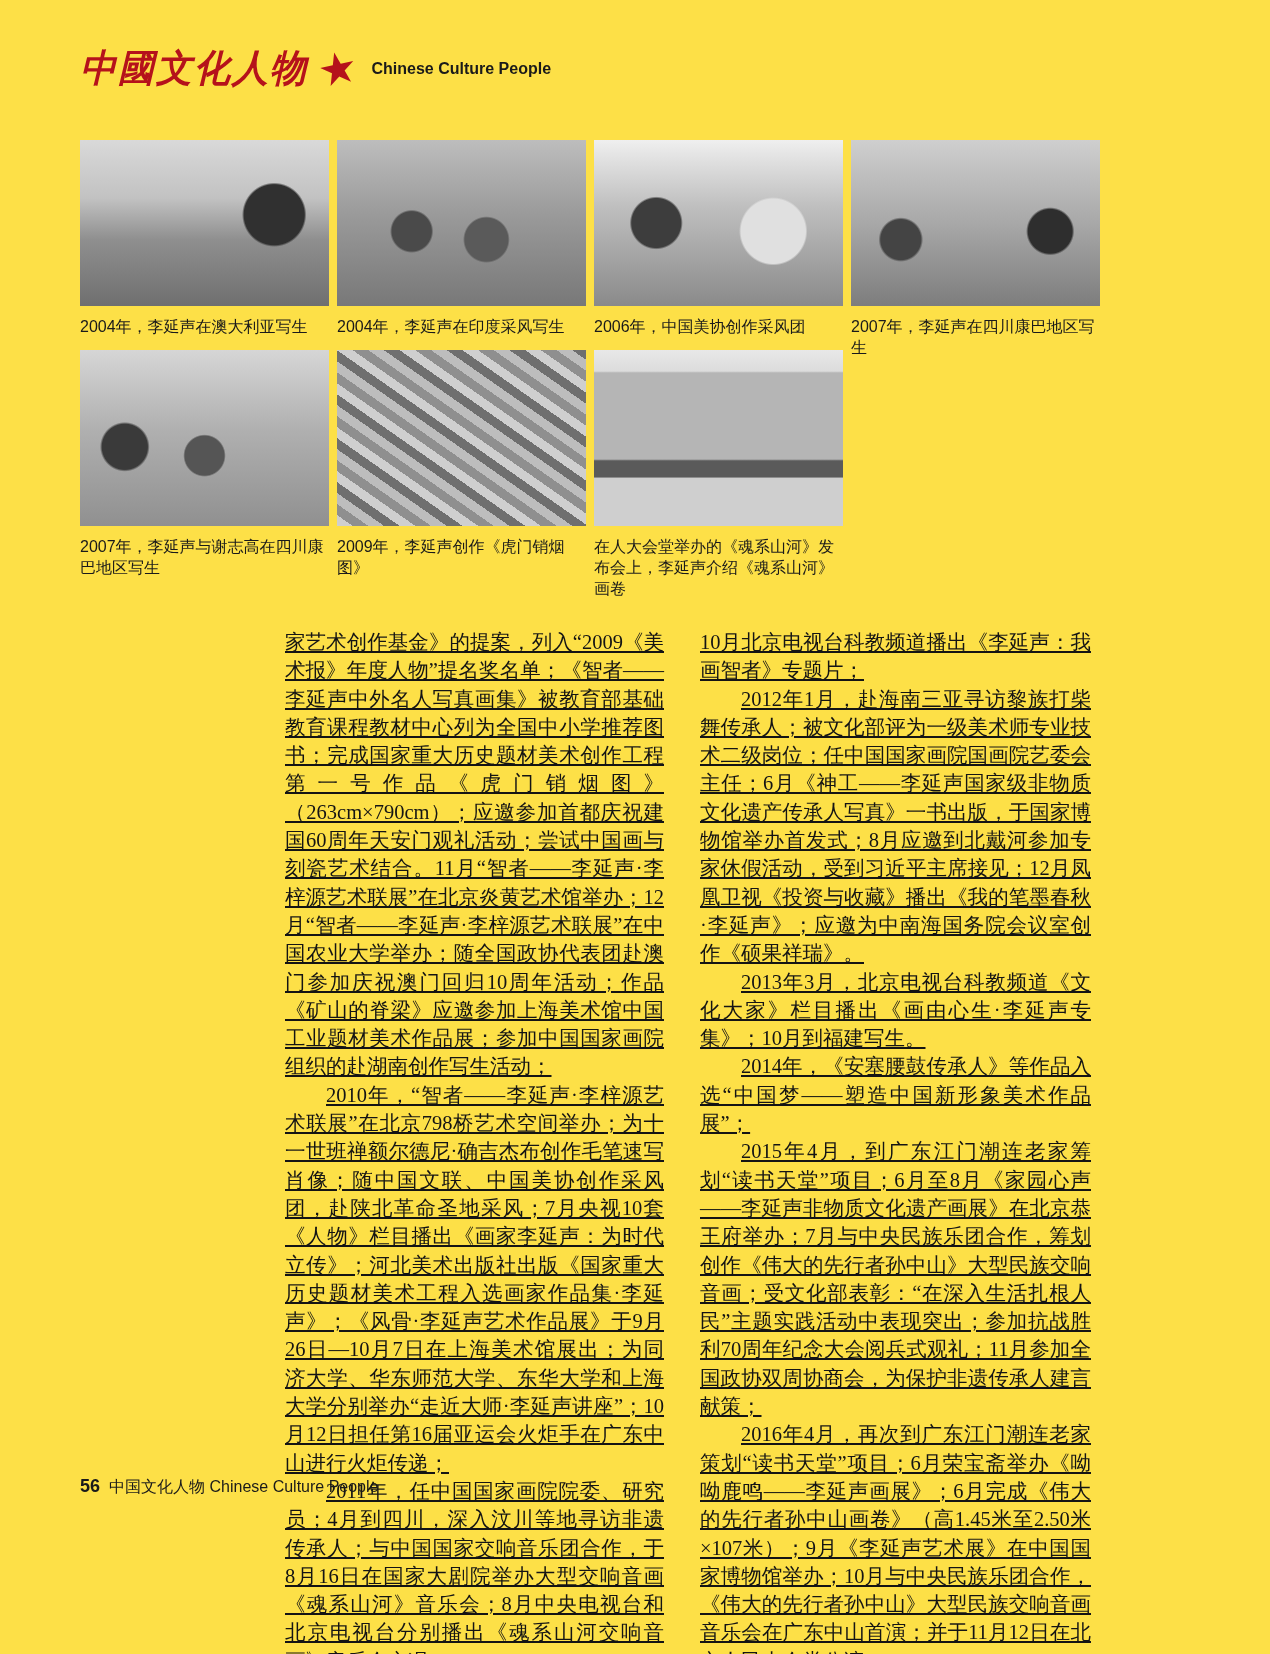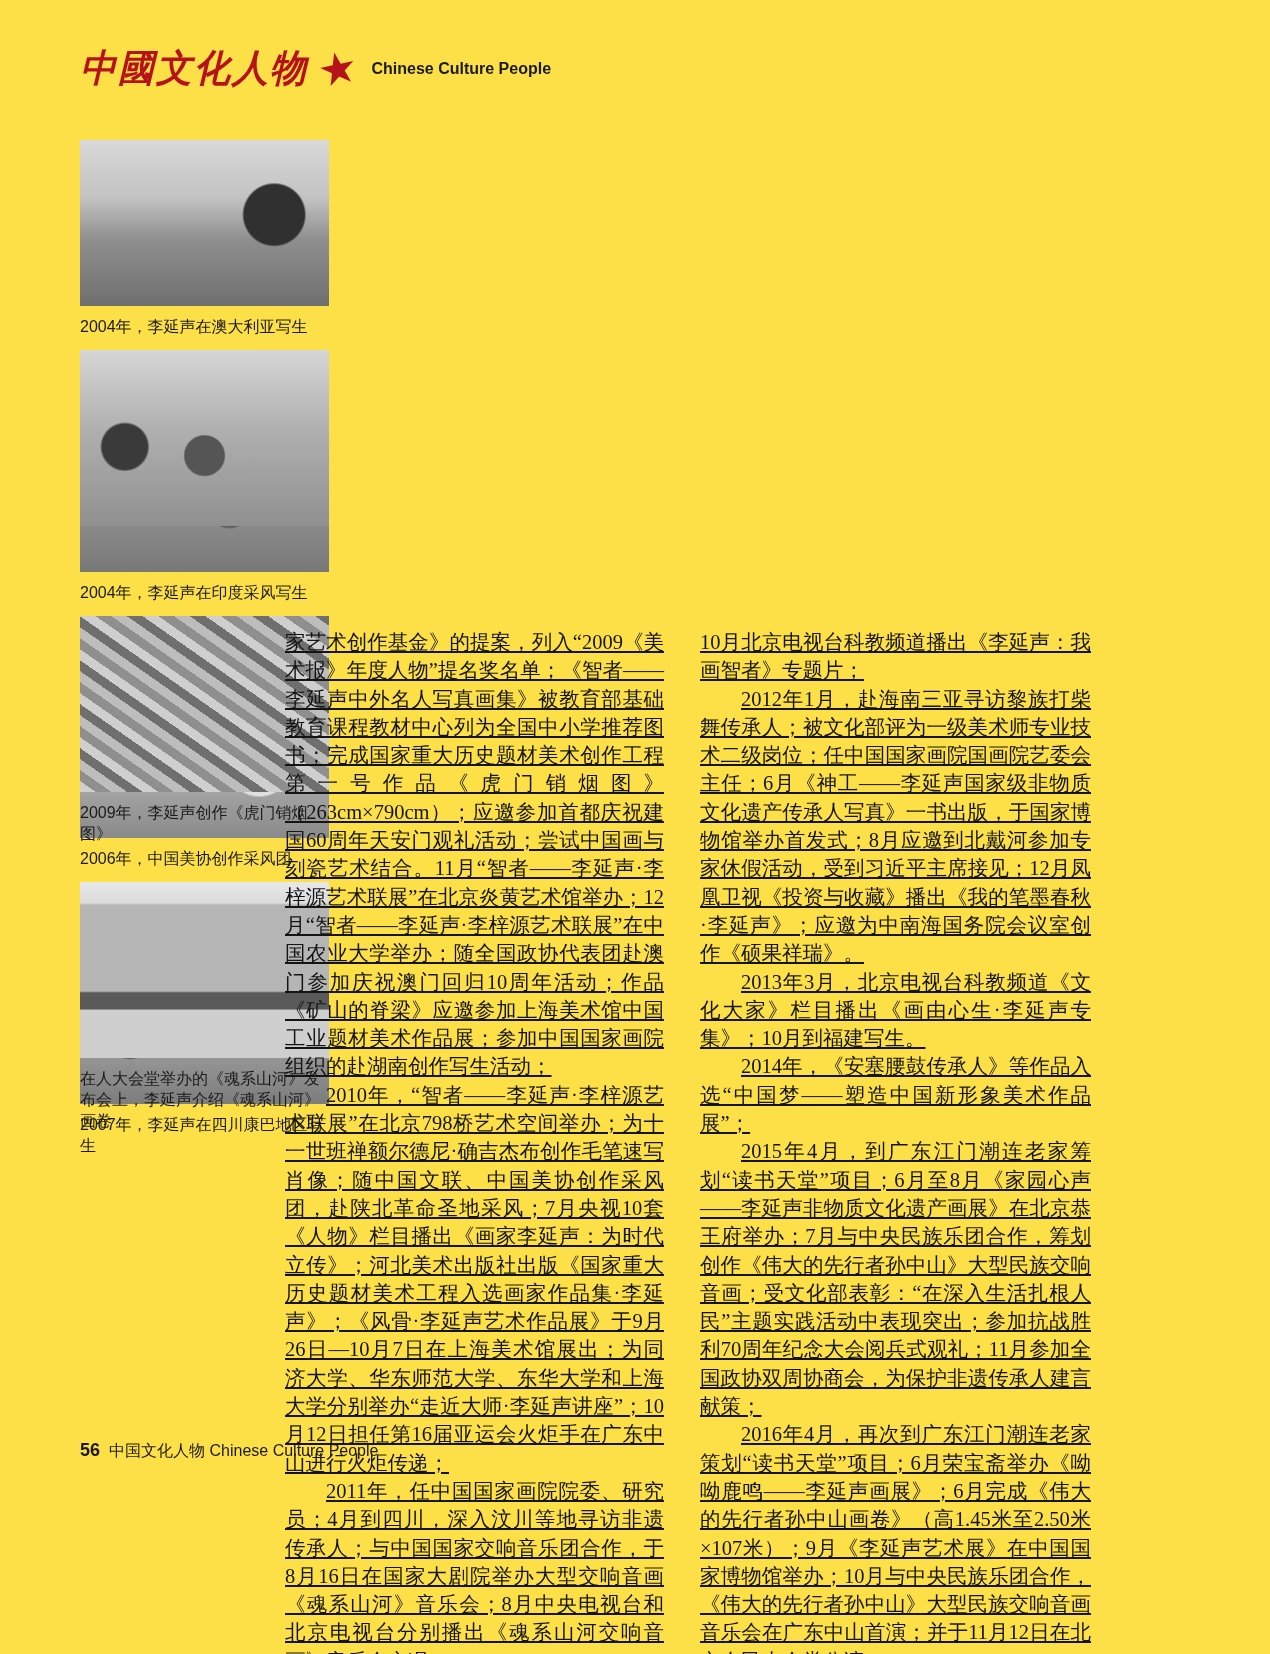--- a/index.html
+++ b/index.html
@@ -25,21 +25,21 @@
     color:#b5121b;font-size:44px;line-height:1;
     margin:0 14px 0 10px;
     transform:rotate(-12deg);
     font-family:"DejaVu Sans",sans-serif;
   }
   .logo-en{
     font-family:"Liberation Sans","DejaVu Sans",sans-serif;
     font-weight:bold;font-size:16px;color:#1a1a1a;
   }
   
-  .photo-row{position:absolute;left:80px;width:1046px;display:flex;gap:17px;flex-direction:column;}
+  .photo-row{position:absolute;left:80px;width:1046px;display:flex;gap:8px;}
   .row-1{top:140px;}
   .row-2{top:350px;}
   .photo-cell{width:249px;flex:0 0 249px;}
   .photo{
     width:249px;background:#9a9a9a;border:0;
   }
   .row-1 .photo{height:166px;}
   .row-2 .photo{height:176px;}
   .caption{
     margin-top:10px;
@@ -84,21 +84,21 @@
     font-size:20.5px;line-height:28.3px;
     text-align:justify;
     text-indent:2em;
     font-family:"Liberation Serif","DejaVu Serif",serif;
     color:#141414;
     text-decoration:underline;
   }
   .col p.no-indent{text-indent:0;}
   
   .footer{
-    position:absolute;left:80px;top:1440px;
+    position:absolute;left:80px;top:1476px;
     font-family:"Liberation Sans","DejaVu Sans",sans-serif;
     font-size:16px;color:#1a1a1a;display:flex;align-items:baseline;gap:9px;
   }
   .footer .pagenum{font-weight:bold;font-size:18px;}
 </style>
 </head>
 <body>
 
 <div class="page">
 
@@ -123,20 +123,21 @@
     </div>
     <div class="photo-cell">
       <div class="photo ph-4"></div>
       <div class="caption">2007年，李延声在四川康巴地区写生</div>
     </div>
   </div>
 
   <div class="photo-row row-2">
     <div class="photo-cell">
       <div class="photo ph-5"></div>
+      <div class="caption">2007年，李延声与谢志高在四川康巴地区写生</div>
     </div>
     <div class="photo-cell">
       <div class="photo ph-6"></div>
       <div class="caption">2009年，李延声创作《虎门销烟图》</div>
     </div>
     <div class="photo-cell">
       <div class="photo ph-8"></div>
       <div class="caption">在人大会堂举办的《魂系山河》发布会上，李延声介绍《魂系山河》画卷</div>
     </div>
   </div>

